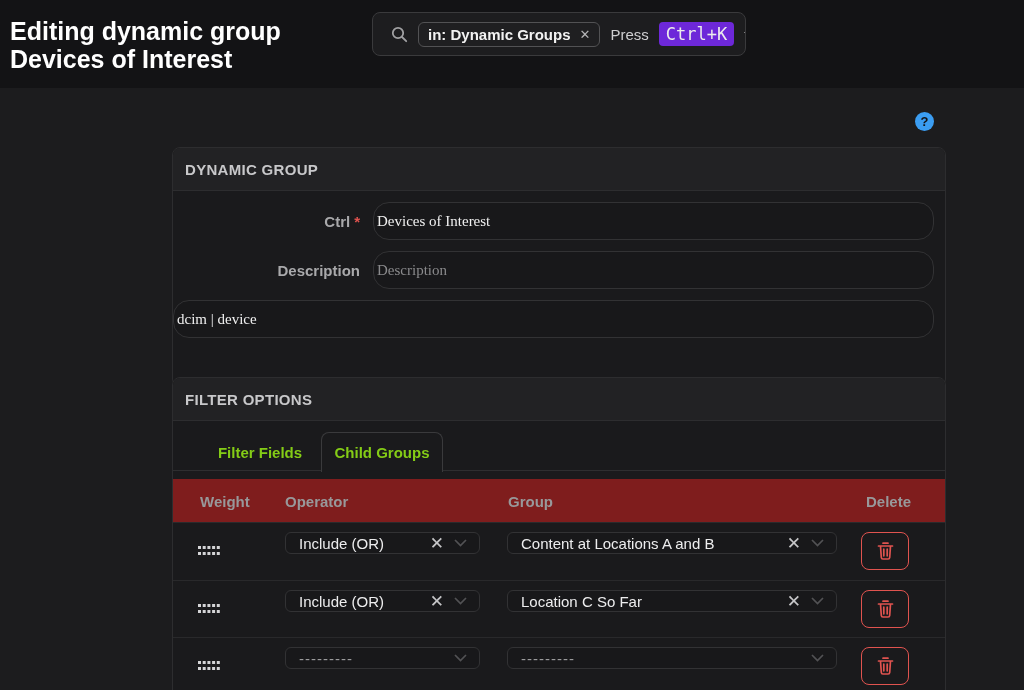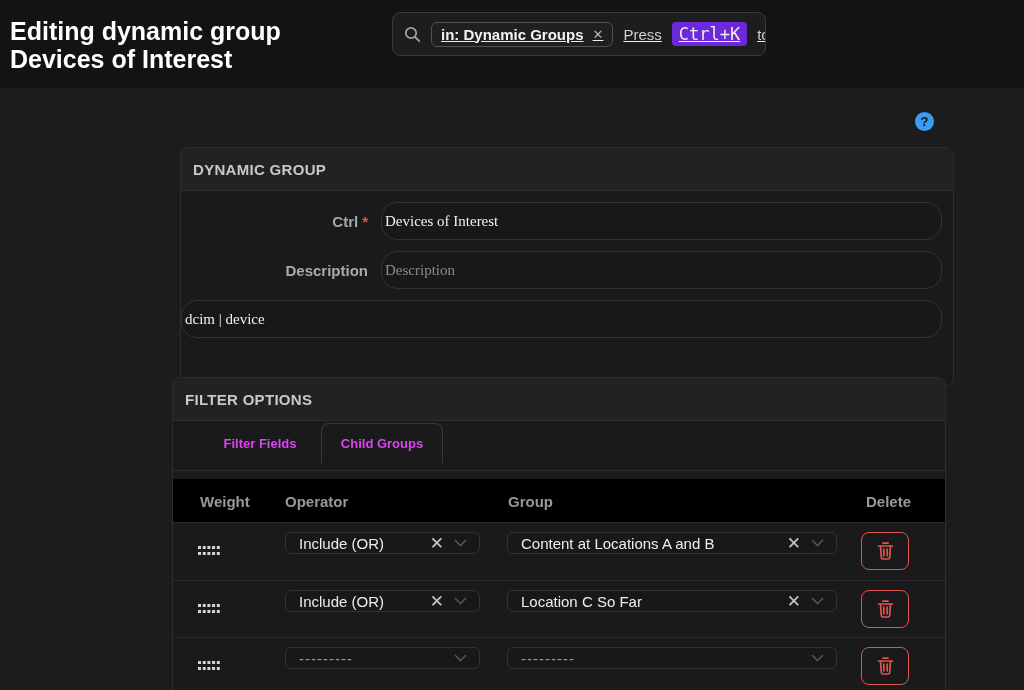--- a/index.html
+++ b/index.html
@@ -9,24 +9,24 @@
     background:#1c1c1e; font-family:"Liberation Sans","DejaVu Sans",sans-serif;
     color:#f0f0f0;
   }
   
   .topbar { position:absolute; left:0; top:0; width:1024px; height:88px; background:#131315; }
   .page-title {
     position:absolute; left:10px; top:17px; width:356px;
     font-size:25px; font-weight:bold; line-height:1.12; color:#ffffff;
   }
   .searchbox {
-    position:absolute; left:392px; top:12px; width:374px; height:44px;
+    position:absolute; left:372px; top:12px; width:374px; height:44px;
     background:#1d1d1f; border:1px solid #3a3a3c; border-radius:8px;
-    display:flex; align-items:center; padding:0 10px 0 11px; gap:10px;
-    overflow:hidden; white-space:nowrap; cursor:text;text-decoration:underline;
+    display:flex; align-items:center; padding:0 10px 0 18px; gap:10px;
+    overflow:hidden; white-space:nowrap; cursor:text;
   }
   .search-icon { flex:0 0 auto; display:flex; }
   .search-tag {
     display:inline-flex; align-items:center; gap:9px;
     border:1px solid #525254; border-radius:6px; padding:3px 9px;
     font-size:15px; font-weight:bold; color:#f2f2f2; background:#1f1f21;
     flex:0 0 auto; cursor:default;
   }
   .search-tag .tag-x { color:#b4b4b6; font-size:13px; font-weight:normal; cursor:pointer; }
   .search-hint { color:#cfcfd1; font-size:15px; flex:0 0 auto; }
@@ -38,21 +38,21 @@
   .help-icon {
     position:absolute; left:915px; top:112px; width:19px; height:19px;
     background:#3b9df2; border-radius:50%; display:flex; align-items:center; justify-content:center;
     color:#131315; font-size:13px; font-weight:bold; cursor:pointer;
   }
   
   .panel {
     position:absolute; left:172px; width:774px;
     background:#1a1a1c; border:1px solid #2d2d2f; border-radius:8px;
   }
-  .panel-dg { top:147px; height:240px;margin-left:8px; }
+  .panel-dg { top:147px; height:240px; }
   .panel-fo { top:377px; height:330px; }
   .panel-header {
     height:43px; background:#222224; border-bottom:1px solid #2d2d2f;
     border-radius:7px 7px 0 0; display:flex; align-items:center; padding-left:12px;
     font-size:15px; font-weight:bold; letter-spacing:.3px; color:#c8c8ca;
   }
   
   .panel-body { padding:11px 0 17px 0; }
   .form-row { display:flex; align-items:center; margin-bottom:11px; }
   .form-row:last-child { margin-bottom:0; }
@@ -64,33 +64,33 @@
   .form-input {
     flex:1; margin-right:11px; height:38px;
     background:#18181a; border:1px solid #323234; border-radius:16px;
     color:#f0f0f0; font-size:15px; padding:0 3px;
     font-family:Liberation Serif, serif; outline:none;
   }
   .form-input::placeholder { color:#8a8a8c; opacity:1; }
   
   .tabs-strip { position:absolute; left:0; top:43px; width:772px; height:50px; border-bottom:1px solid #2e2e30; }
   .tab {
-    position:absolute; top:2px; height:40px; width:122px;
+    position:absolute; top:11px; height:40px; width:122px;
     display:flex; align-items:center; justify-content:center;
-    font-size:13px; font-weight:bold; color:#d946ef; cursor:pointer;
+    font-size:15px; font-weight:bold; color:#84cc16; cursor:pointer;
   }
   .tab-inactive { left:26px; }
   .tab-active {
     left:148px; background:#1a1a1c; border:1px solid #3a3a3c; border-bottom:none;
     border-radius:8px 8px 0 0; z-index:2; height:40px;
   }
   
   .thead {
     position:absolute; left:0; top:101px; width:772px; height:44px;
-    background:#000000; border-bottom:1px solid #2a2a2c;
+    background:#7f1d1d; border-bottom:1px solid #2a2a2c;
   }
   .th { position:absolute; top:0; height:44px; display:flex; align-items:center;
         font-size:15px; font-weight:bold; color:#98989a; }
   .th-weight { left:27px; } .th-operator { left:112px; } .th-group { left:335px; } .th-delete { left:693px; }
   .trow { position:absolute; left:0; width:772px; height:57px; }
   .trow-1 { top:145px; } .trow-2 { top:202px; border-top:1px solid #29292b; } .trow-3 { top:259px; border-top:1px solid #29292b; }
   .drag { position:absolute; left:25px; top:23px; cursor:grab; display:flex; }
   .sel {
     position:absolute; top:9px; height:22px;
     background:#18181a; border:1px solid #323234; border-radius:6px;

